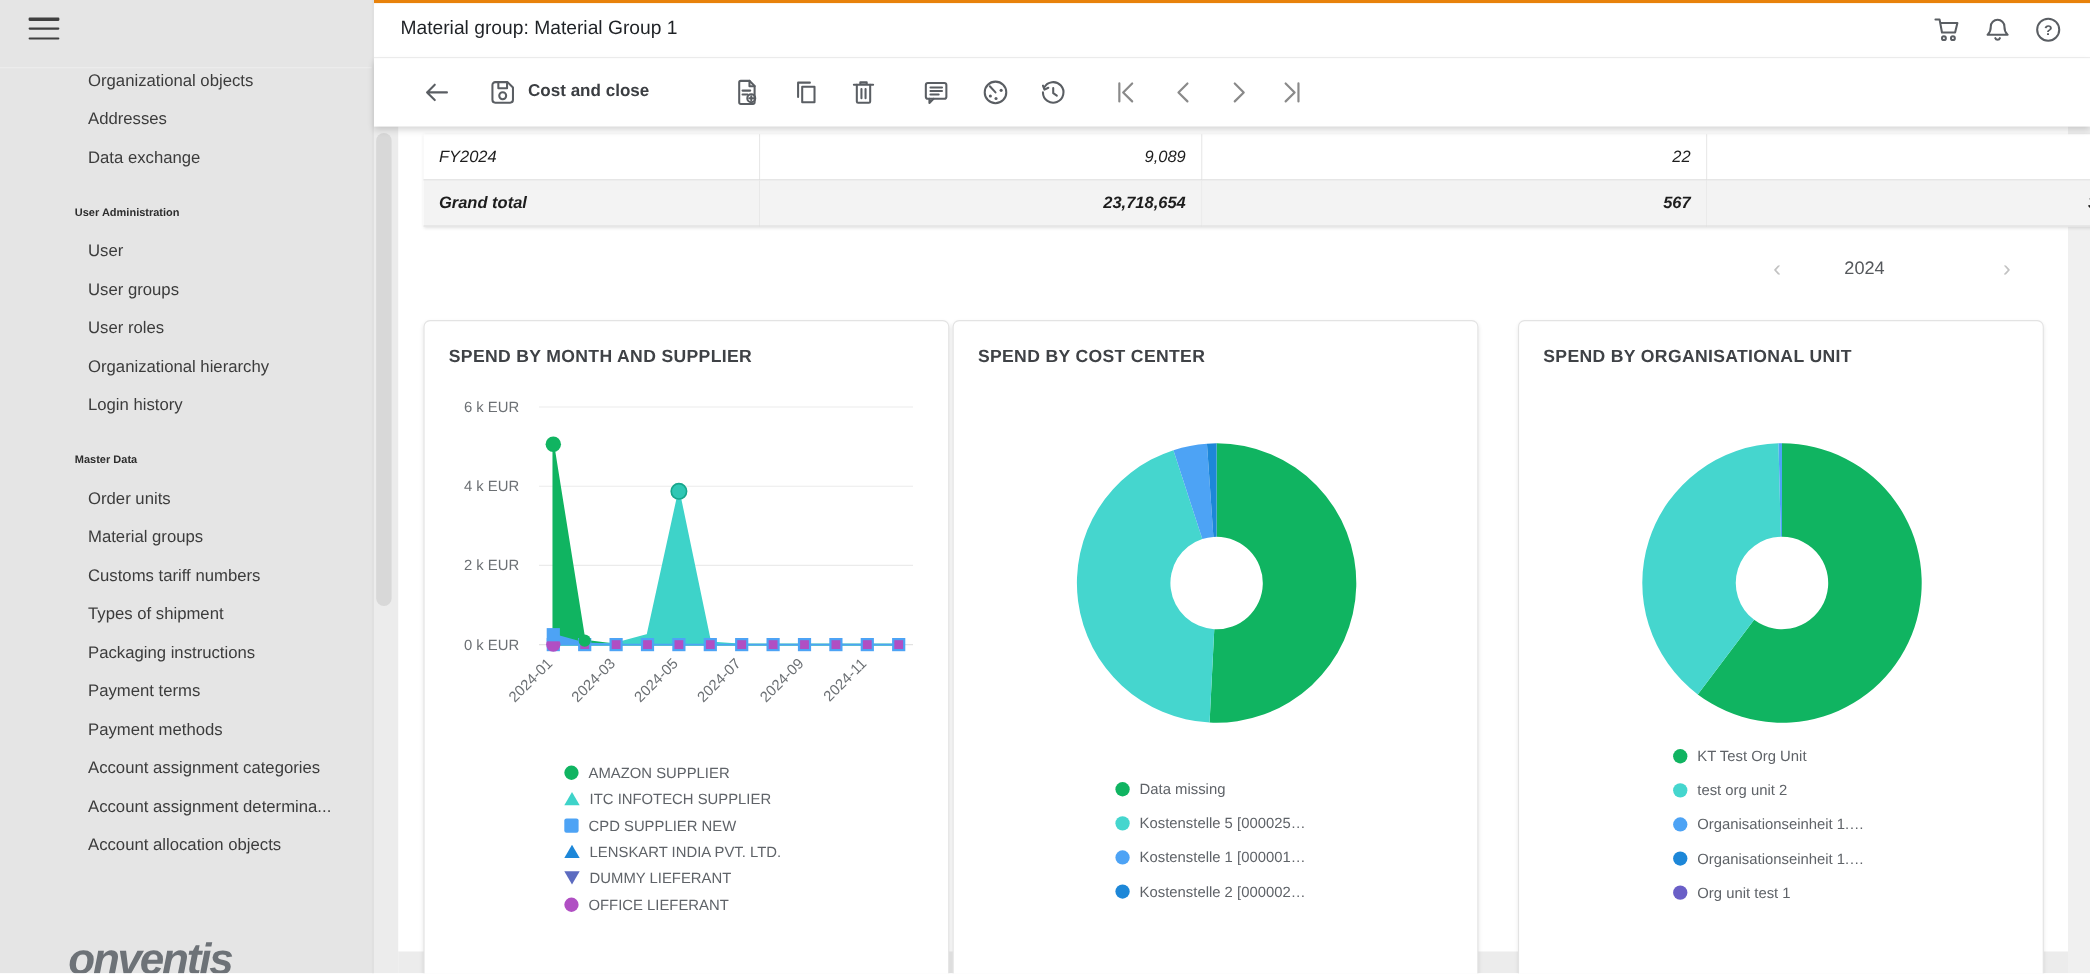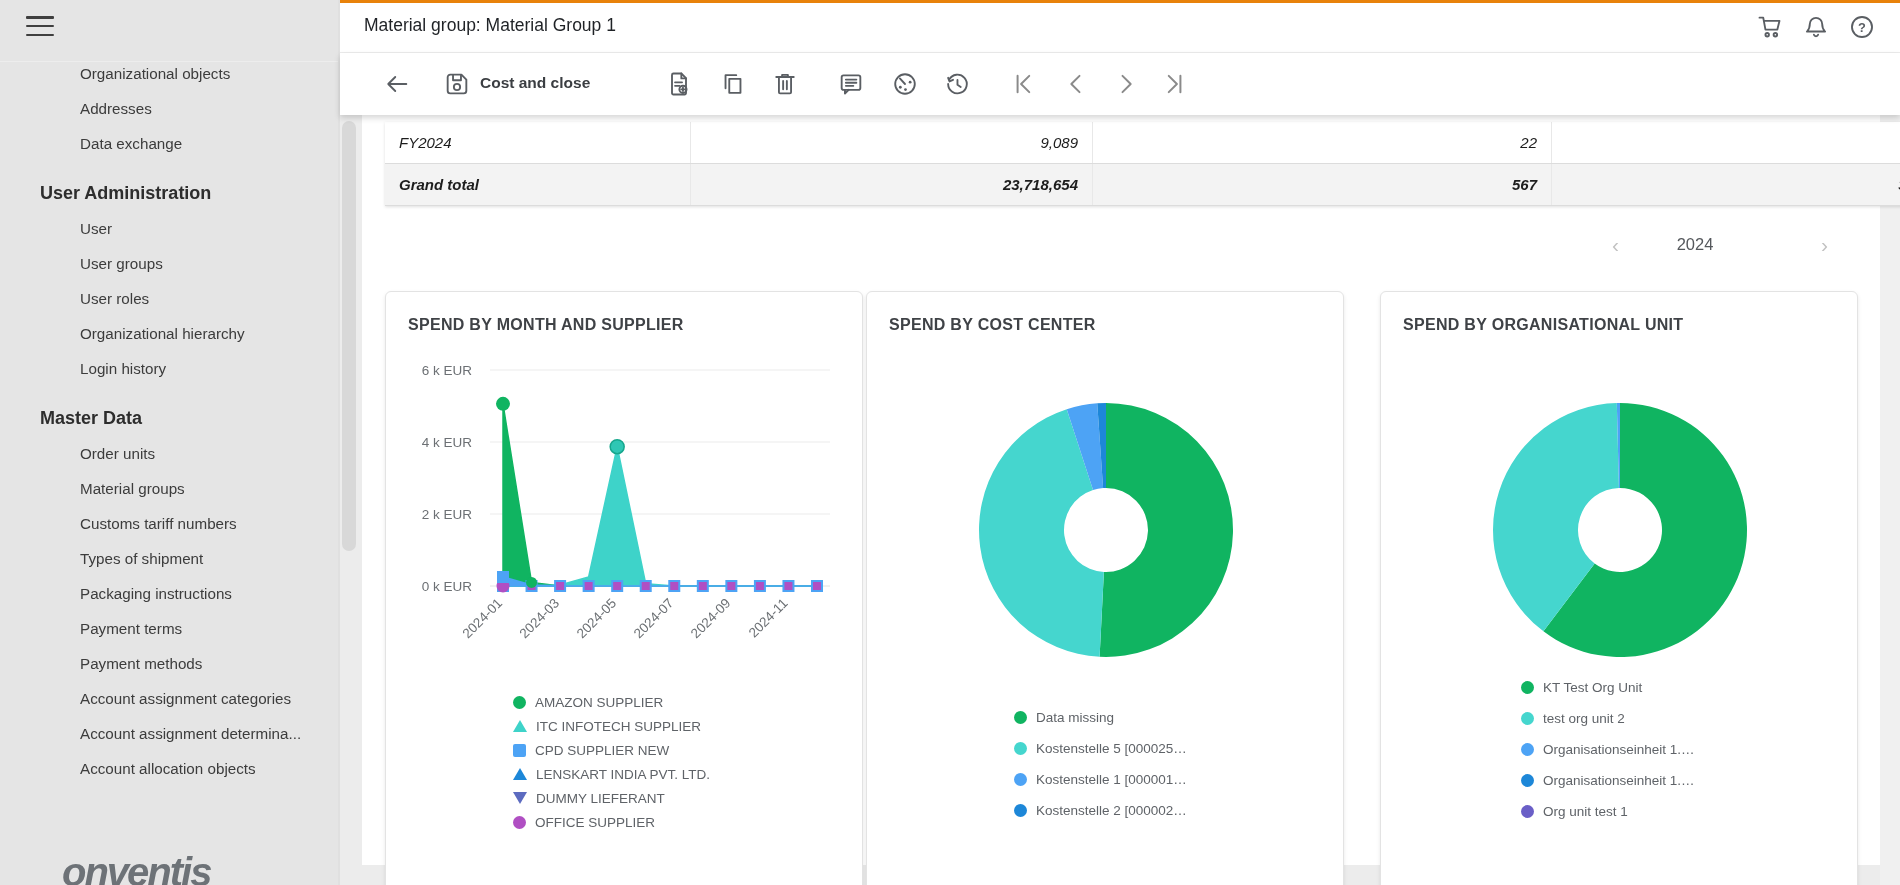--- a/index.html
+++ b/index.html
@@ -5,21 +5,21 @@
   html,body{margin:0;padding:0;background:#ffffff;font-family:"Liberation Sans",sans-serif;}
   .screen{position:relative;width:1900px;height:885px;overflow:hidden;background:#fff;}
 
   
   .sidebar{position:absolute;left:0;top:0;width:338px;height:885px;background:#e5e5e5;border-right:2px solid #e0e0e0;overflow:hidden;text-decoration:underline;}
   .hamburger{position:absolute;left:26px;top:16px;width:28px;height:22px;cursor:pointer;}
   .hamburger span{display:block;height:2.6px;background:#3f3f3f;margin-bottom:6.2px;border-radius:1px;}
   .side-div-top{position:absolute;left:0;top:61px;width:338px;height:1px;background:#ededed;}
   .nav{position:absolute;left:0;top:56px;right:0;}
   .nav-item{height:35px;line-height:35px;padding-left:80px;font-size:15.2px;color:#3c3c3c;white-space:nowrap;cursor:pointer;}
-  .nav-head{height:35px;line-height:35px;padding-left:40px;font-size:18px;font-weight:700;color:#2d2d2d;margin-top:15px;white-space:nowrap;}
+  .nav-head{height:35px;line-height:35px;padding-left:68px;font-size:10px;font-weight:700;color:#2d2d2d;margin-top:15px;white-space:nowrap;}
   .side-div-bottom{position:absolute;left:0;top:846px;width:338px;height:1px;background:#e5e5e5;}
   .logo{position:absolute;left:62px;top:850px;font-size:40px;font-weight:800;font-style:italic;color:#6d7277;letter-spacing:-2px;}
 
   
   .content{position:absolute;left:340px;top:0;width:1560px;height:885px;background:#fff;}
   .orange-bar{position:absolute;left:0;top:0;width:100%;height:3px;background:#e8820b;}
   .hdr{position:absolute;left:0;top:3px;width:100%;height:49px;background:#fff;border-bottom:1px solid #ececec;}
   .hdr-title{position:absolute;left:24px;top:12px;font-size:17.5px;font-weight:500;color:#1f2226;}
   .hdr-icons{position:absolute;right:24px;top:10px;display:flex;gap:18px;align-items:center;}
   .hicon{width:28px;height:28px;cursor:pointer;}
@@ -288,21 +288,21 @@
           <div class="lg-item">
               <span class="mk" style="width: 0px; height: 0px; border-radius: 0px; border-left: 7px solid transparent; border-right: 7px solid transparent; border-bottom: 12px solid rgb(29, 135, 216);"></span>
               <span class="lg-txt">LENSKART INDIA PVT. LTD.</span>
             </div>
           <div class="lg-item">
               <span class="mk" style="width: 0px; height: 0px; border-radius: 0px; border-left: 7px solid transparent; border-right: 7px solid transparent; border-top: 12px solid rgb(92, 107, 192);"></span>
               <span class="lg-txt">DUMMY LIEFERANT</span>
             </div>
           <div class="lg-item">
               <span class="mk" style="background: rgb(176, 79, 195);"></span>
-              <span class="lg-txt">OFFICE SUPPLIER</span>
+              <span class="lg-txt">OFFICE LIEFERANT</span>
             </div>
         </div>
       </div>
 
       <div class="card card2">
         <div class="card-title">SPEND BY COST CENTER</div>
         <svg class="chart-svg" id="donut-chart-1" viewBox="0 0 478 340">
             <path d="M239,63 A127,127 0 1 1 232.61897159116927,316.8395934889642 L236.8897386364497,231.94695217745274 A42,42 0 1 0 239,148 Z" fill="#10b461"></path>
             <path d="M232.61897159116927,316.8395934889642 A127,127 0 0 1 199.75484171438166,69.2158224305155 L226.0212862362522,150.05562631560355 A42,42 0 0 0 236.8897386364497,231.94695217745274 Z" fill="#45d6ce"></path>
             <path d="M199.75484171438166,69.2158224305155 A127,127 0 0 1 230.2293767342704,63.30321169212439 L236.09947891999494,148.10027473282855 A42,42 0 0 0 226.0212862362522,150.05562631560355 Z" fill="#4da3f5"></path>

